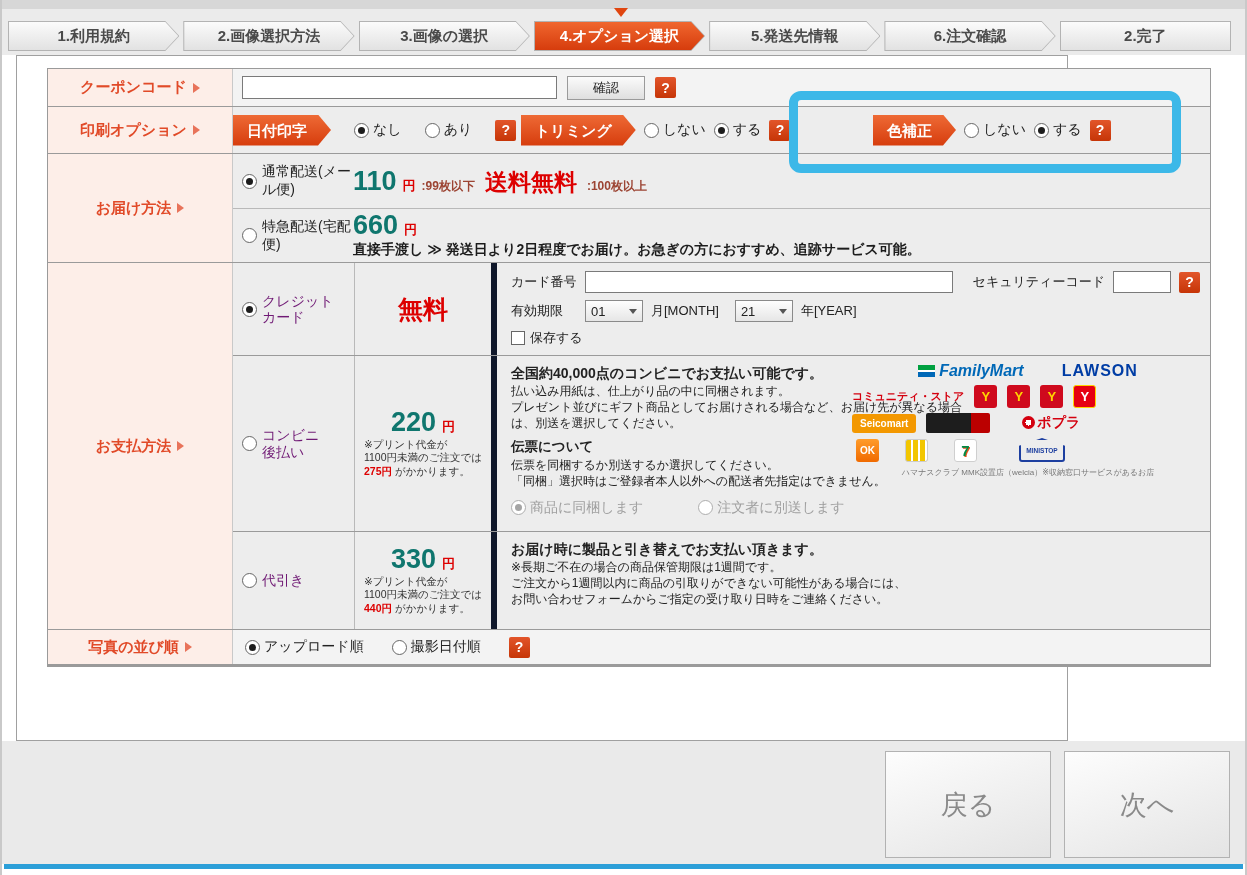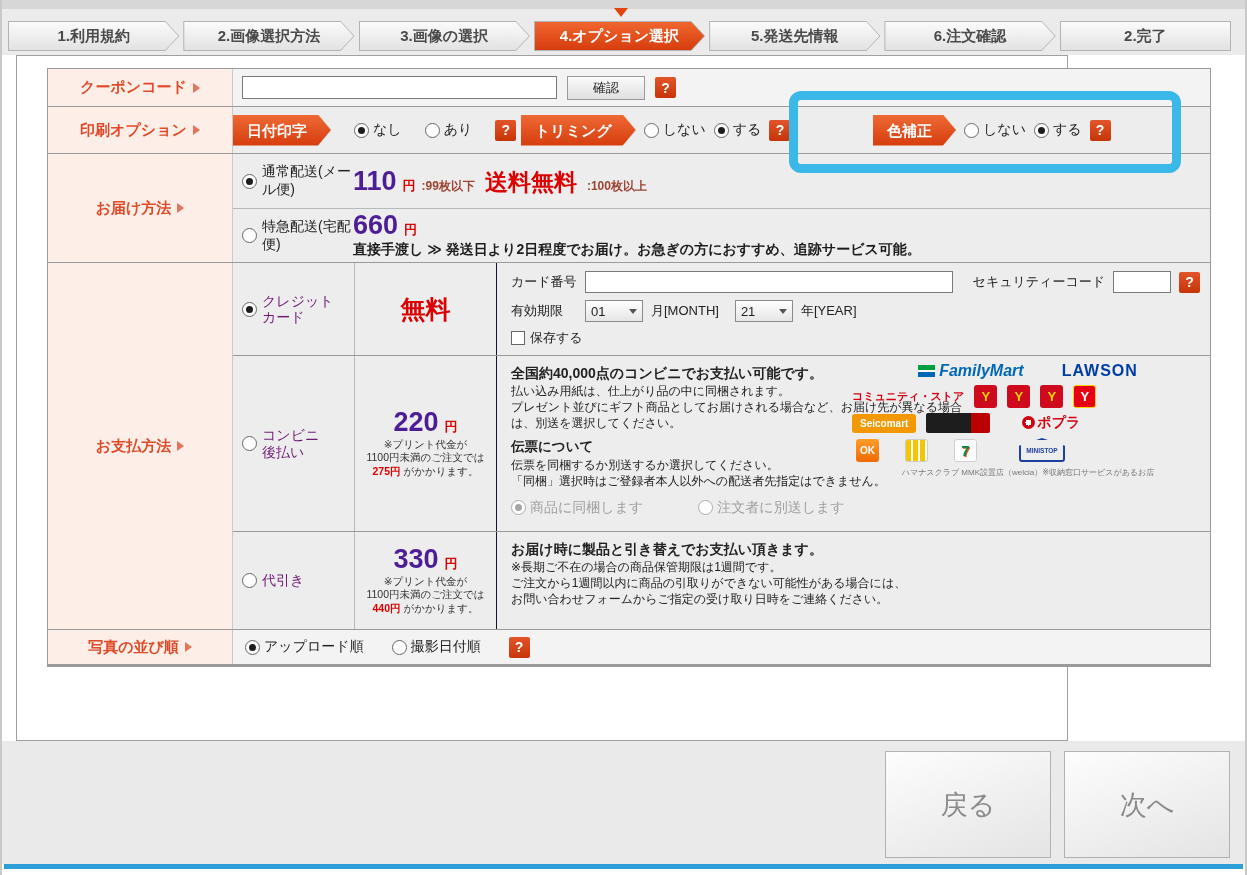--- a/index.html
+++ b/index.html
@@ -63,35 +63,35 @@
   .radio.dis { border-color:#adadad; }
   .radio.dis.on::after { background:#a5a5a5; }
 
   
   .dsub { height:54px; display:flex; align-items:center; background:#ededed; }
   .dsub + .dsub { border-top:1px solid #b9b9b9; }
   .method { display:flex; align-items:center; gap:5px; width:120px; flex:0 0 120px;
             padding-left:9px; font-size:14px; color:#222; cursor:pointer; }
   .dinfo { flex:1; }
   .dline1 { display:flex; align-items:baseline; gap:6px; }
-  .price-big { color:#4c1d95; font-size:27px; font-weight:bold; line-height:1; }
+  .price-big { color:#0f766e; font-size:27px; font-weight:bold; line-height:1; }
   .yen { color:#dd0000; font-size:13px; font-weight:bold; }
   .qual { color:#9c4433; font-size:12px; font-weight:bold; }
   .free { color:#dd0000; font-size:23px; font-weight:bold; line-height:1; margin:0 4px; }
   .ddesc { font-size:14px; font-weight:bold; color:#1c1c1c; margin-top:2px; }
 
   
   .psub { display:flex; background:#ededed; }
   .psub + .psub { border-top:1px solid #9a9a9a; }
   .psub-credit { height:92px; } .psub-konbini { height:176px; } .psub-daibiki { height:98px; }
   .pm-radio { width:122px; flex:0 0 122px; display:flex; align-items:center; gap:5px; padding-left:9px;
               border-right:1px solid #b9b9b9; font-size:14px; color:#701a75; cursor:pointer; }
   .pm-name2 { line-height:1.15; }
   .pm-price { width:142px; flex:0 0 142px; display:flex; flex-direction:column; align-items:center;
-              justify-content:center; border-right:1px solid #0f172a; text-align:center; }
+              justify-content:center; border-right:6px solid #0f172a; }
   .pm-free { color:#dd0000; font-size:25px; font-weight:bold; }
   .pm-note { font-size:10.5px; color:#333; line-height:1.3; margin-top:2px; }
   .red-b { color:#dd0000; font-weight:bold; }
   .pm-detail { flex:1; padding:8px 10px 6px 14px; position:relative; }
 
   .cc-line { display:flex; align-items:center; gap:8px; margin-bottom:7px; font-size:13px; color:#222; }
   .cc-input { height:22px; border:1px solid #7a7a7a; background:#fff; font-size:13px; padding:0 4px; }
   .cc-num { width:368px; } .cc-sec { width:58px; }
   .sel { display:inline-flex; align-items:center; justify-content:space-between; width:58px; height:22px;
          border:1px solid #8a8a8a; background:linear-gradient(#fefefe,#e6e6e6); padding:0 5px;

